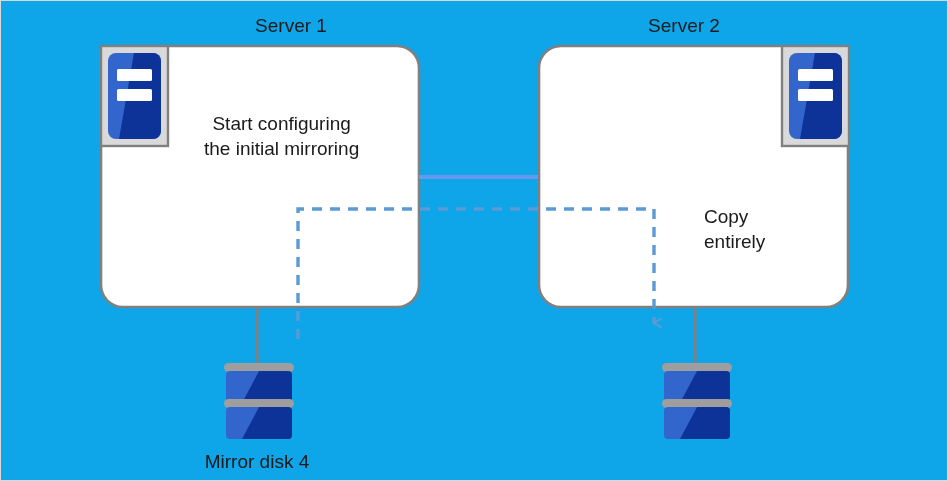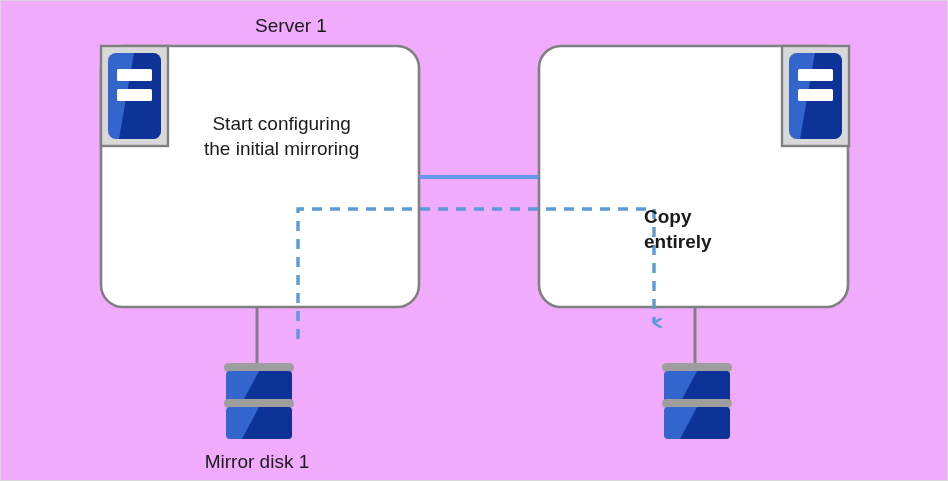--- a/index.html
+++ b/index.html
@@ -7,21 +7,21 @@
     padding: 0;
     background: #ffffff;
   }
   body {
     font-family: "Liberation Sans", sans-serif;
   }
   #canvas {
     position: relative;
     width: 948px;
     height: 481px;
-    background: #f0abfc;
+    background: #0ea5e9;
     border: 1px solid #d9d9d9;
     box-sizing: border-box;
     overflow: hidden;
   }
   .svg-layer {
     position: absolute;
     left: 0;
     top: 0;
     width: 948px;
     height: 481px;
@@ -32,21 +32,21 @@
     font-size: 19px;
     line-height: 25px;
     white-space: pre;
   }
   .lbl-center {
     text-align: center;
   }
   #server1-title { left: 180px; top: 12px; width: 220px; }
   #server2-title { left: 573px; top: 12px; width: 220px; }
   #server1-note  { left: 203px; top: 110px; text-align: center; }
-  #copy-note     { left: 643px; top: 203px; font-weight: bold; }
+  #copy-note     { left: 703px; top: 203px; }
   #disk1-title   { left: 156px; top: 448px; width: 200px; }
   #disk2-title   { left: 594px; top: 448px; width: 200px; }
 </style>
 </head>
 <body>
 
 <div id="canvas">
 
   <svg class="svg-layer" viewBox="0 0 948 481">
     <defs>
@@ -138,23 +138,24 @@
       <rect x="661" y="398" width="70" height="9" rx="4.5" fill="#9e9e9e"></rect>
       <rect x="663" y="406" width="66" height="32" rx="4" fill="#3366cc"></rect>
       <g clip-path="url(#clip-d2-bot)">
         <path d="M696,406 L729,406 L729,438 L679,438 Z" fill="#0d3399"></path>
       </g>
     </g>
   </svg>
 
   <div class="lbl lbl-center" id="server1-title">Server 1</div>
 
+  <div class="lbl lbl-center" id="server2-title">Server 2</div>
 
   <div class="lbl" id="server1-note">Start configuring
 the initial mirroring</div>
 
   <div class="lbl" id="copy-note">Copy
 entirely</div>
 
-  <div class="lbl lbl-center" id="disk1-title">Mirror disk 1</div>
+  <div class="lbl lbl-center" id="disk1-title">Mirror disk 4</div>
 
 
 </div>
 
 </body></html>

